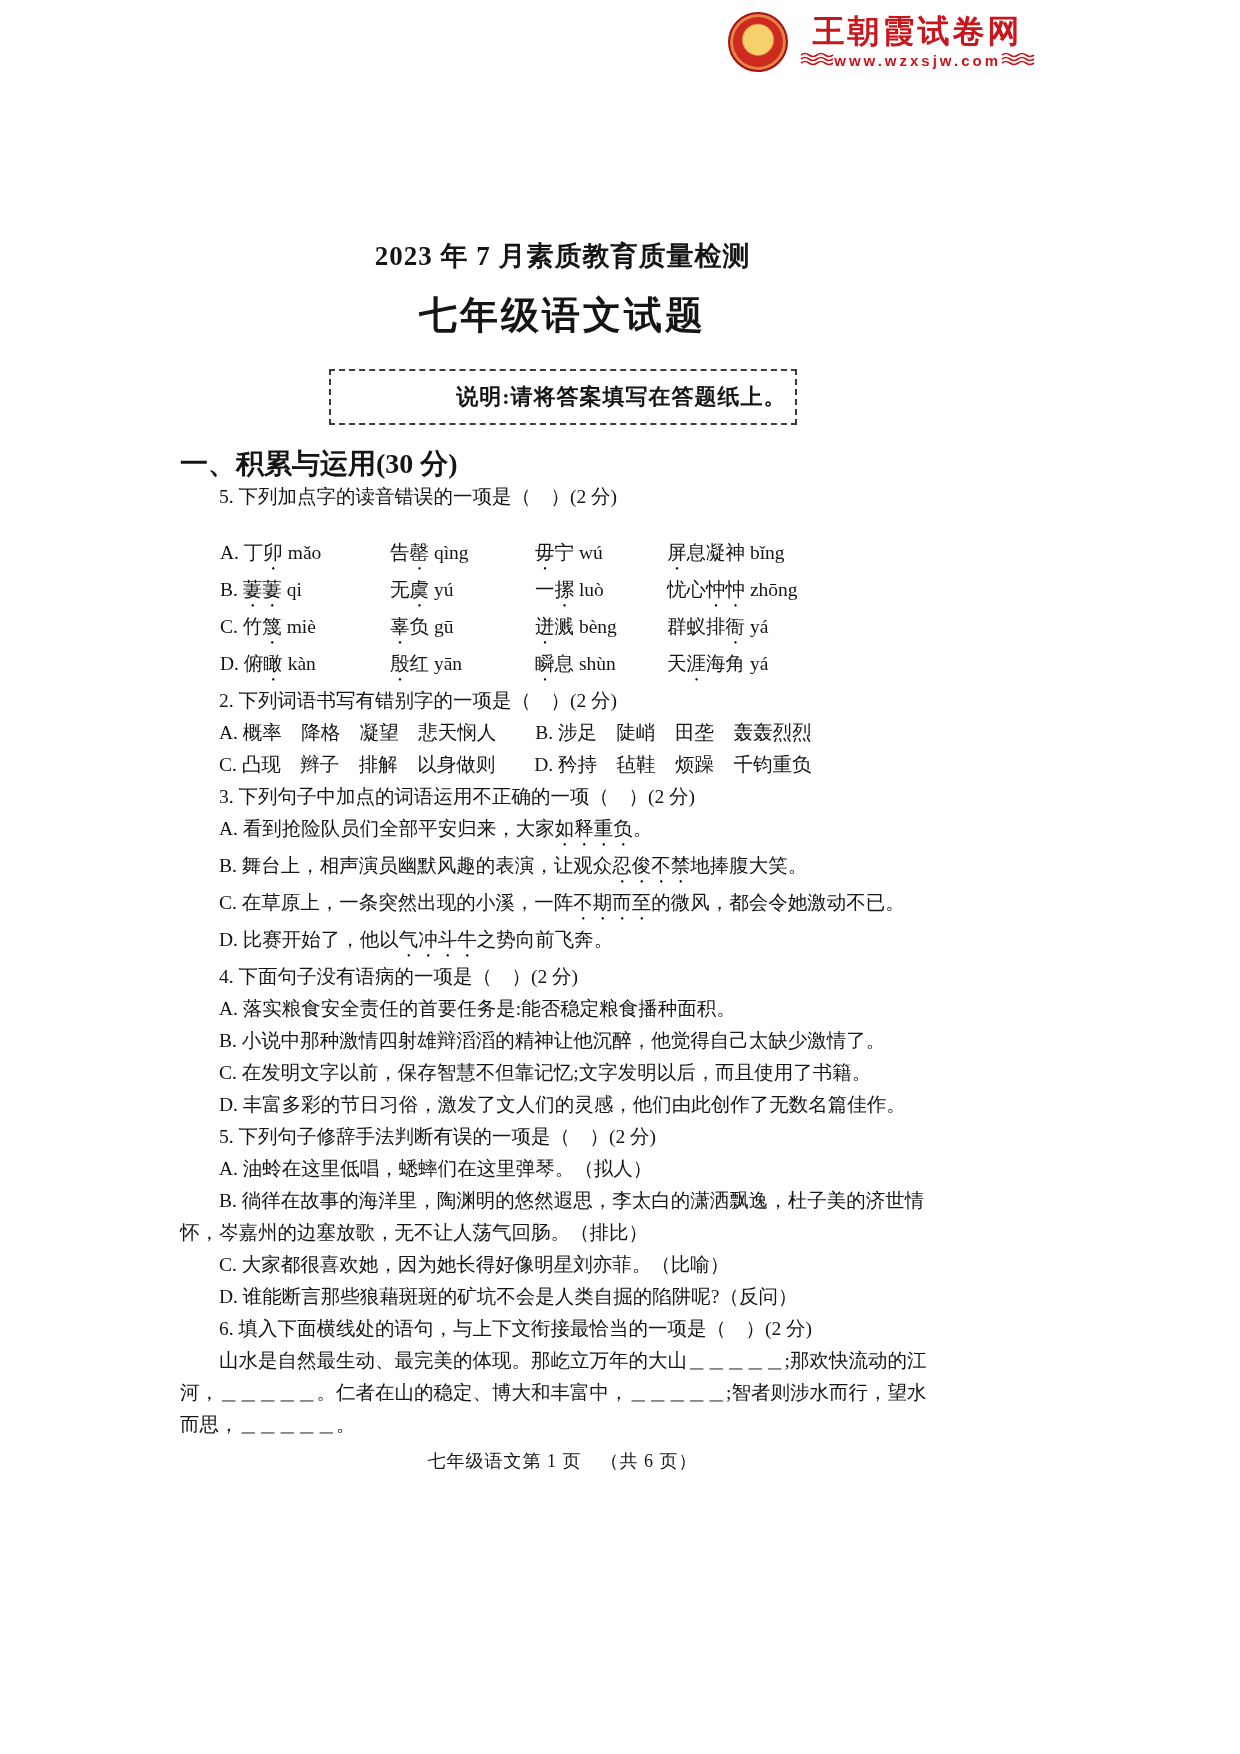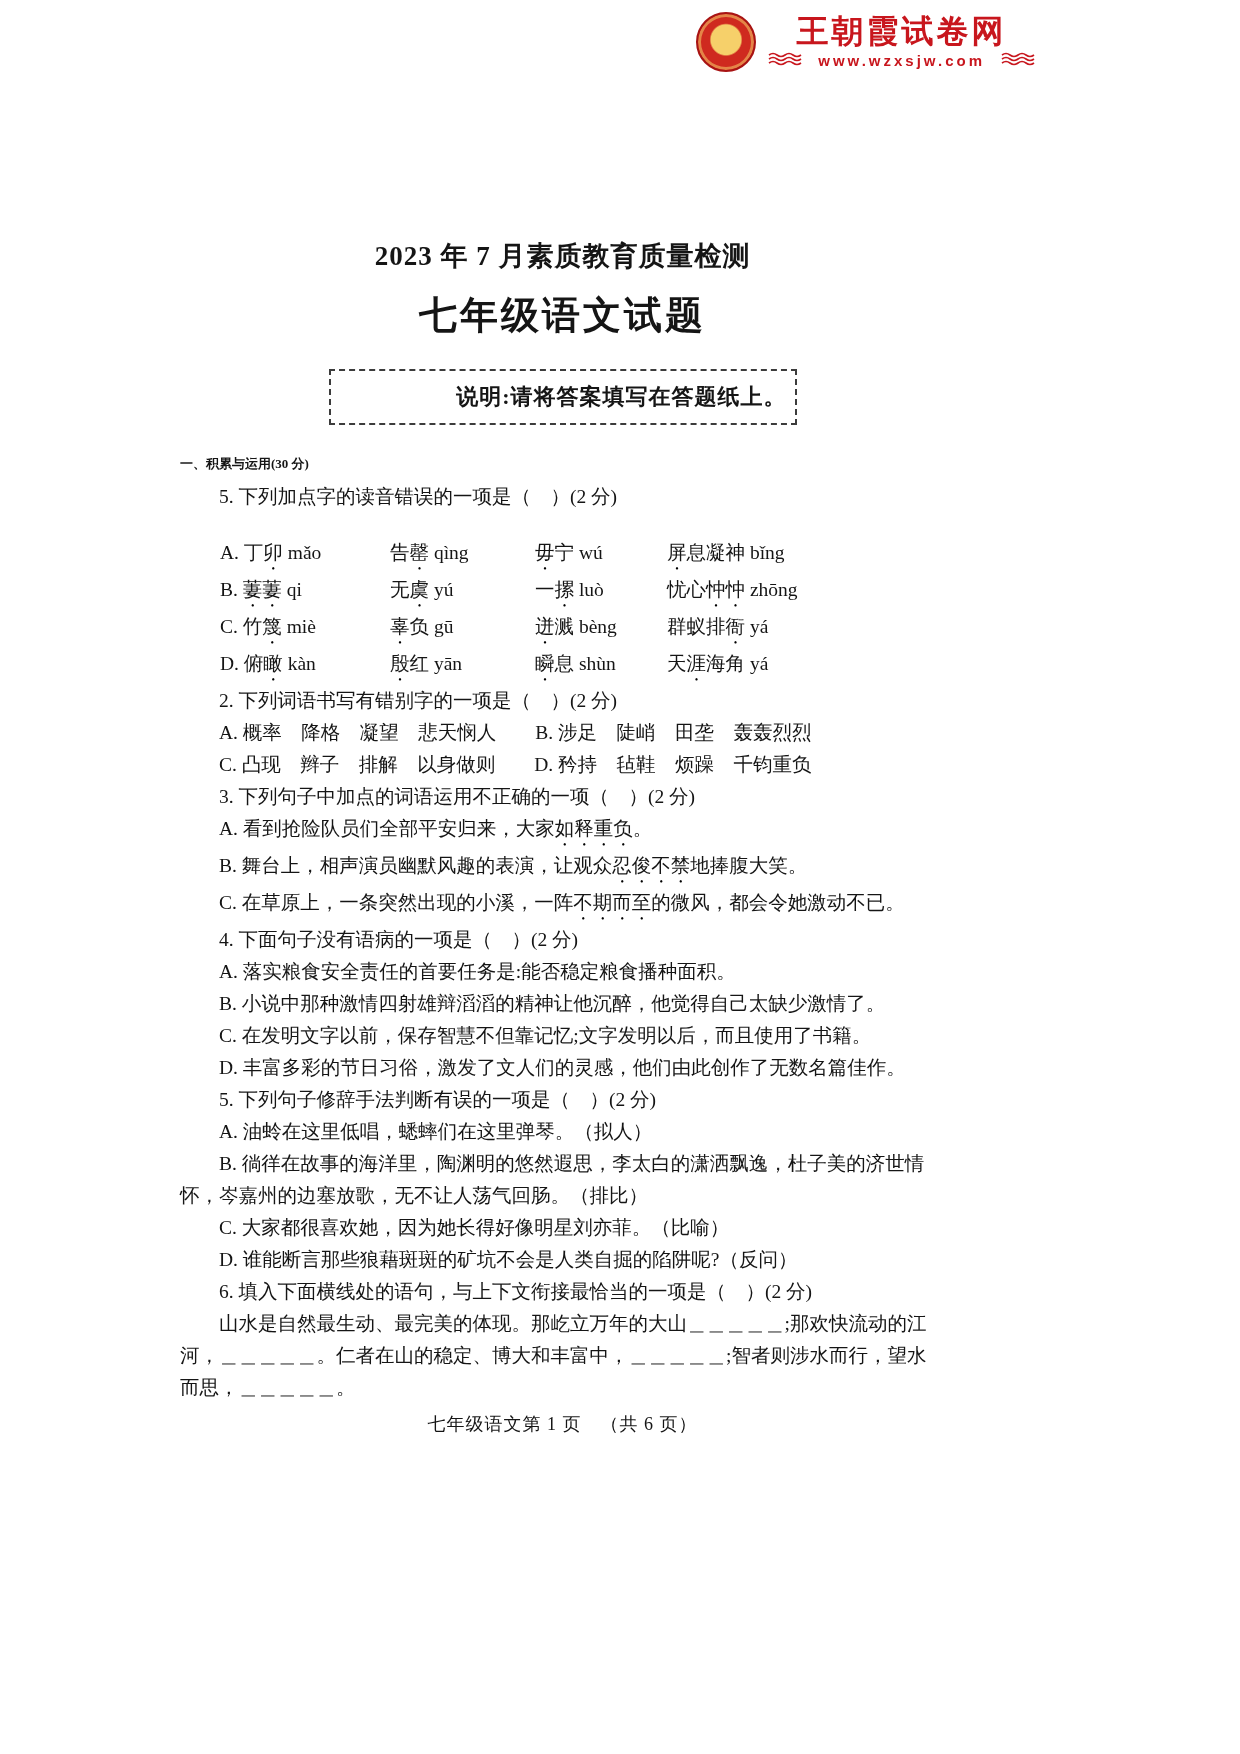--- a/index.html
+++ b/index.html
@@ -23,21 +23,21 @@
     border: 2px solid #a81313;
     box-shadow: inset 0 0 0 3px rgba(246,208,106,.55);
     flex: 0 0 auto;
   }
   .brand-text { display: flex; flex-direction: column; align-items: center; }
   .brand-name {
     font-family: "Liberation Sans", "DejaVu Sans", sans-serif;
     font-weight: bold; font-size: 32px; letter-spacing: 3px;
     color: #c8161d; white-space: nowrap; line-height: 1.1;
   }
-  .brand-url-row { display: flex; align-items: center; gap: 16px; margin-top: 2px; }
+  .brand-url-row { display: flex; align-items: center; gap: 0; margin-top: 2px; }
   .brand-url {
     font-family: "Liberation Sans", "DejaVu Sans", sans-serif;
     font-weight: bold; font-size: 15px; letter-spacing: 3px;
     color: #c8161d; white-space: nowrap;
   }
   .wave { display: inline-block; }
 
   
   .content {
     position: absolute; left: 180px; top: 0;
@@ -53,21 +53,21 @@
   }
   .notice-box {
     width: 468px; margin: 28px auto 22px;
     border: 2.5px dashed #3c3c3c;
     padding: 11px 8px;
     text-align: right;
     font-size: 22px; font-weight: bold; letter-spacing: 1px;
     box-sizing: border-box;
   }
   .section-heading {
-    margin: 0; font-size: 13px; font-weight: bold; line-height: 34px;
+    margin: 0; font-size: 28px; font-weight: bold; line-height: 34px;
   }
   p.line { margin: 0; font-size: 19.5px; line-height: 32px; }
   .indent { text-indent: 2em; }
 
   .q1-grid {
     display: grid;
     grid-template-columns: 170px 145px 132px auto;
     padding-left: 40px;
     font-size: 19.5px; line-height: 32px; margin-top: 24px;
   }
@@ -147,20 +147,21 @@
     </div>
 
     <p class="line indent">2. 下列词语书写有错别字的一项是（　）(2 分)</p>
     <p class="line indent">A. 概率　降格　凝望　悲天悯人　　B. 涉足　陡峭　田垄　轰轰烈烈</p>
     <p class="line indent">C. 凸现　辫子　排解　以身做则　　D. 矜持　毡鞋　烦躁　千钧重负</p>
 
     <p class="line indent">3. 下列句子中加点的词语运用不正确的一项（　）(2 分)</p>
     <p class="line indent">A. 看到抢险队员们全部平安归来，大家<span class="emdot">如释重负</span>。</p>
     <p class="line indent">B. 舞台上，相声演员幽默风趣的表演，让观众<span class="emdot">忍俊不禁</span>地捧腹大笑。</p>
     <p class="line indent">C. 在草原上，一条突然出现的小溪，一阵<span class="emdot">不期而至</span>的微风，都会令她激动不已。</p>
+    <p class="line indent">D. 比赛开始了，他以<span class="emdot">气冲斗牛</span>之势向前飞奔。</p>
 
     <p class="line indent">4. 下面句子没有语病的一项是（　）(2 分)</p>
     <p class="line indent">A. 落实粮食安全责任的首要任务是:能否稳定粮食播种面积。</p>
     <p class="line indent">B. 小说中那种激情四射雄辩滔滔的精神让他沉醉，他觉得自己太缺少激情了。</p>
     <p class="line indent">C. 在发明文字以前，保存智慧不但靠记忆;文字发明以后，而且使用了书籍。</p>
     <p class="line indent">D. 丰富多彩的节日习俗，激发了文人们的灵感，他们由此创作了无数名篇佳作。</p>
 
     <p class="line indent">5. 下列句子修辞手法判断有误的一项是（　）(2 分)</p>
     <p class="line indent">A. 油蛉在这里低唱，蟋蟀们在这里弹琴。（拟人）</p>
     <p class="line indent">B. 徜徉在故事的海洋里，陶渊明的悠然遐思，李太白的潇洒飘逸，杜子美的济世情怀，岑嘉州的边塞放歌，无不让人荡气回肠。（排比）</p>

